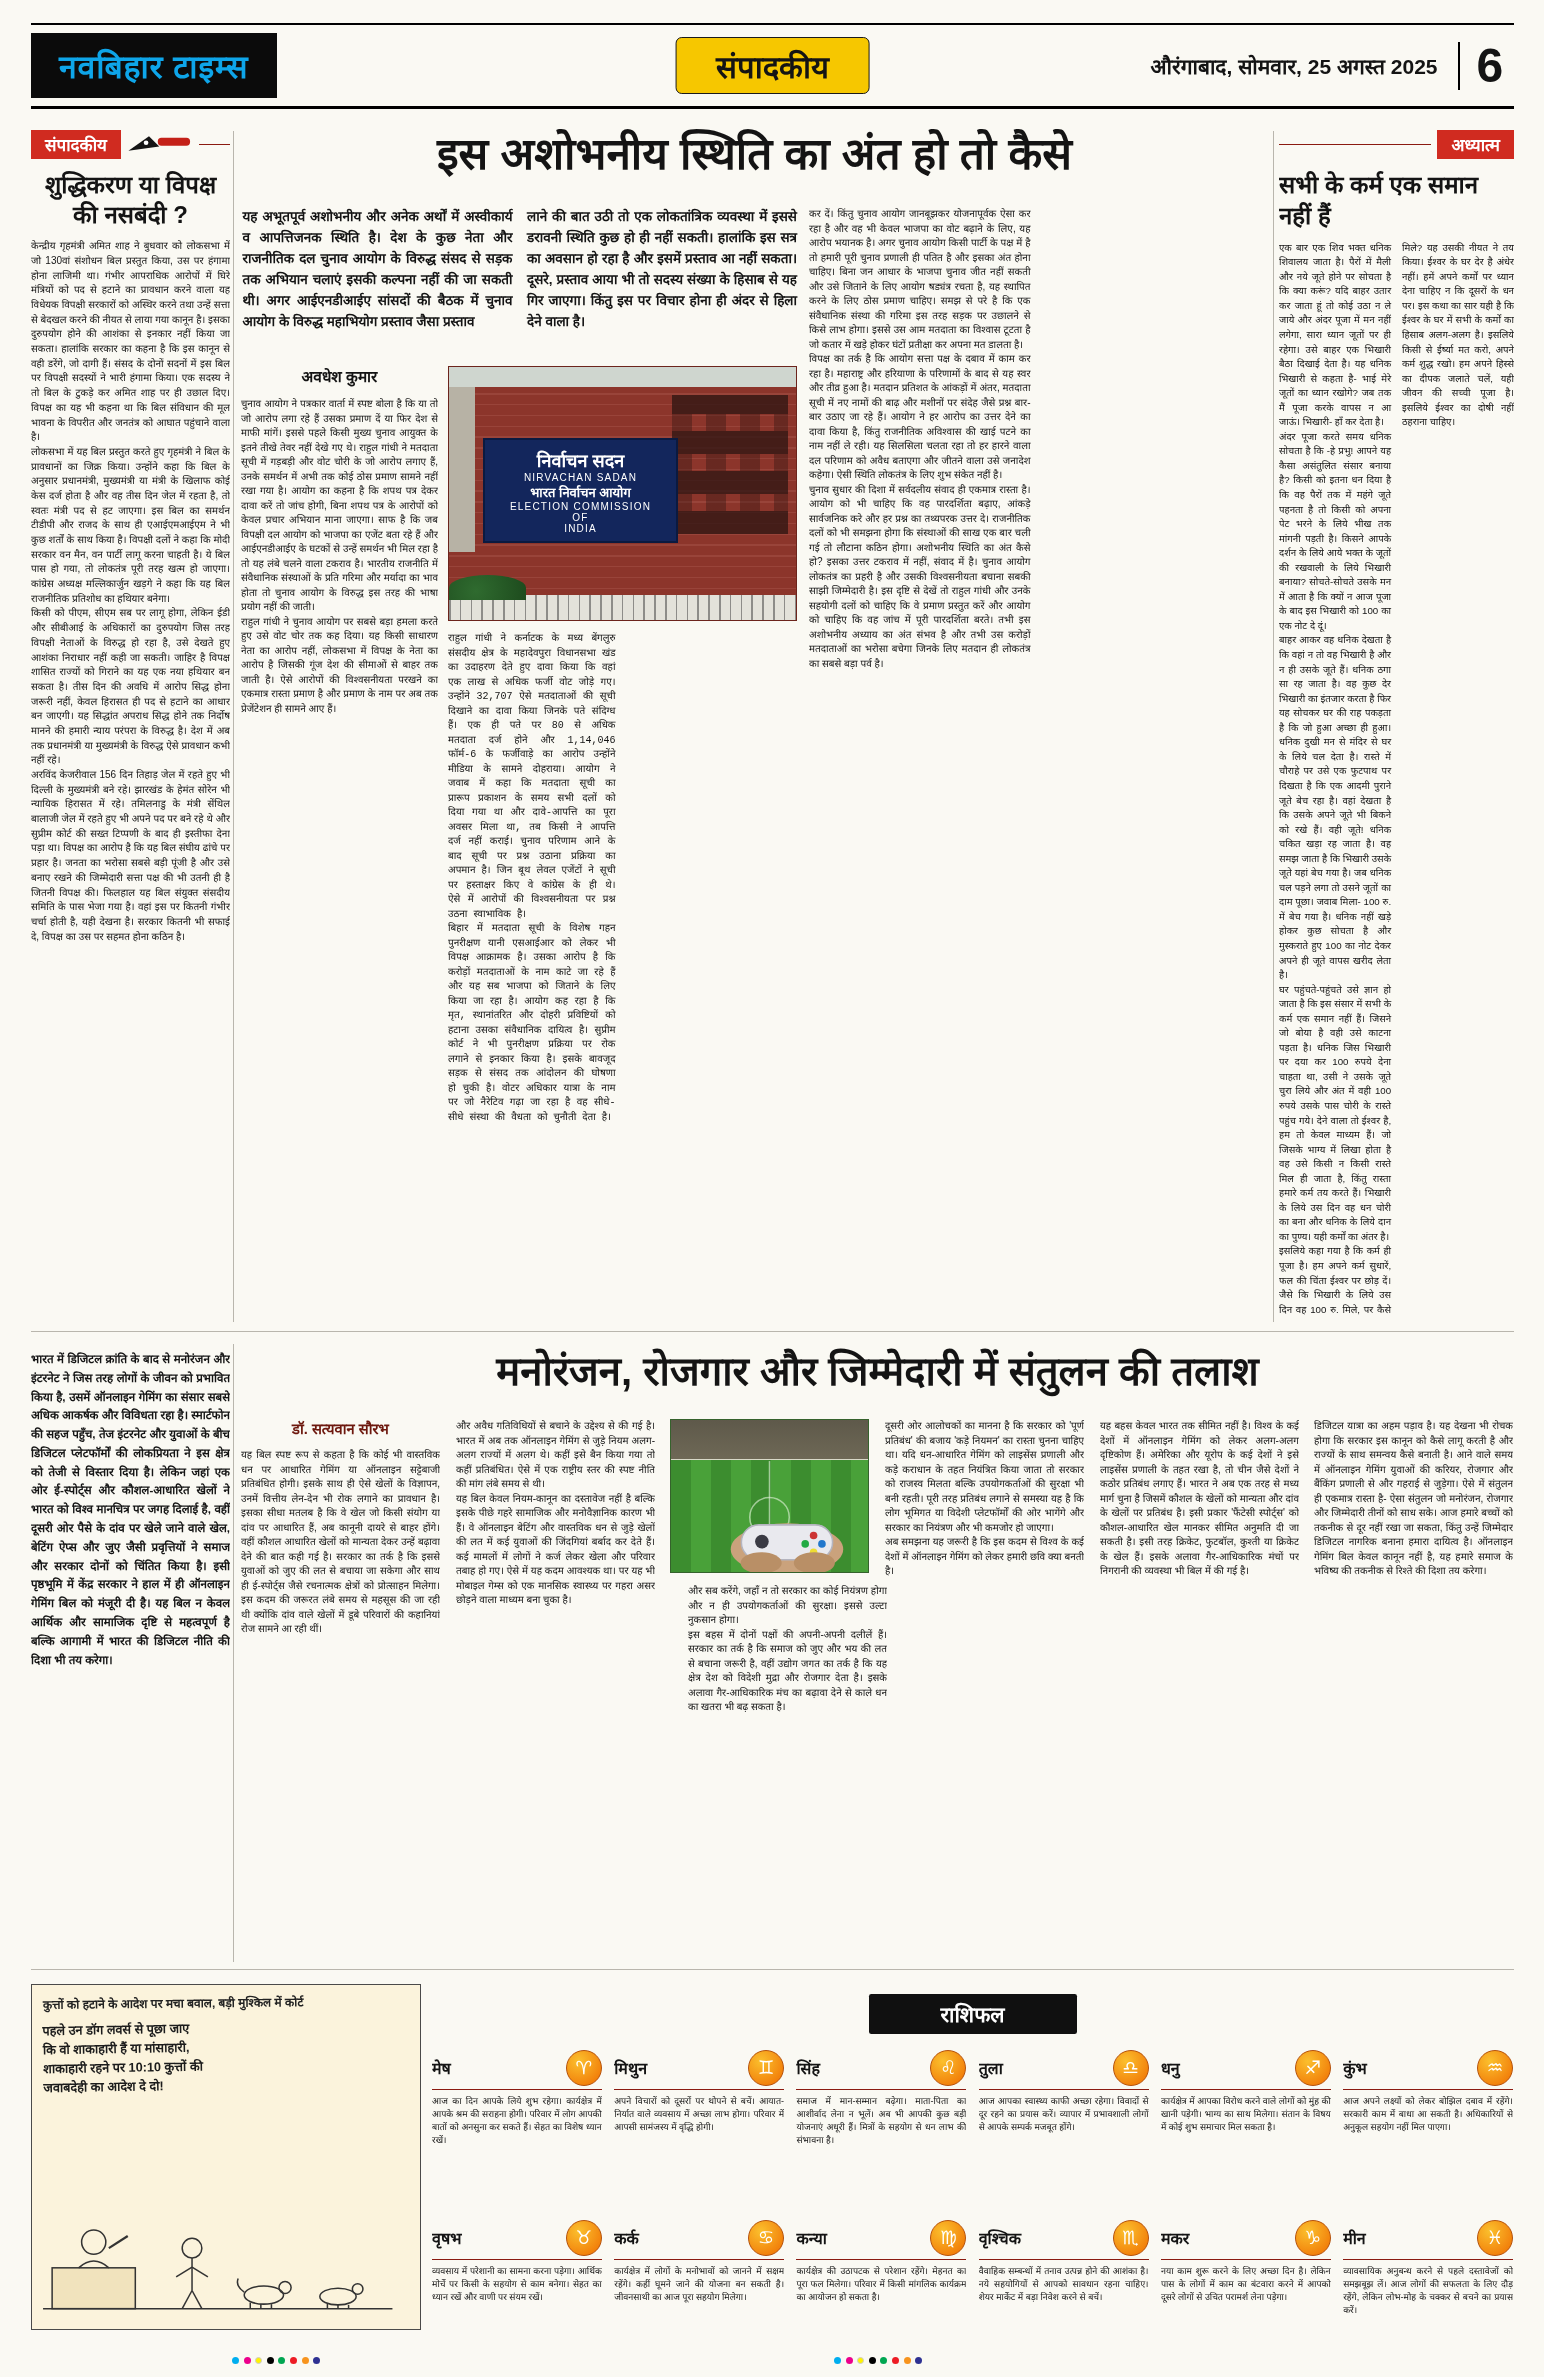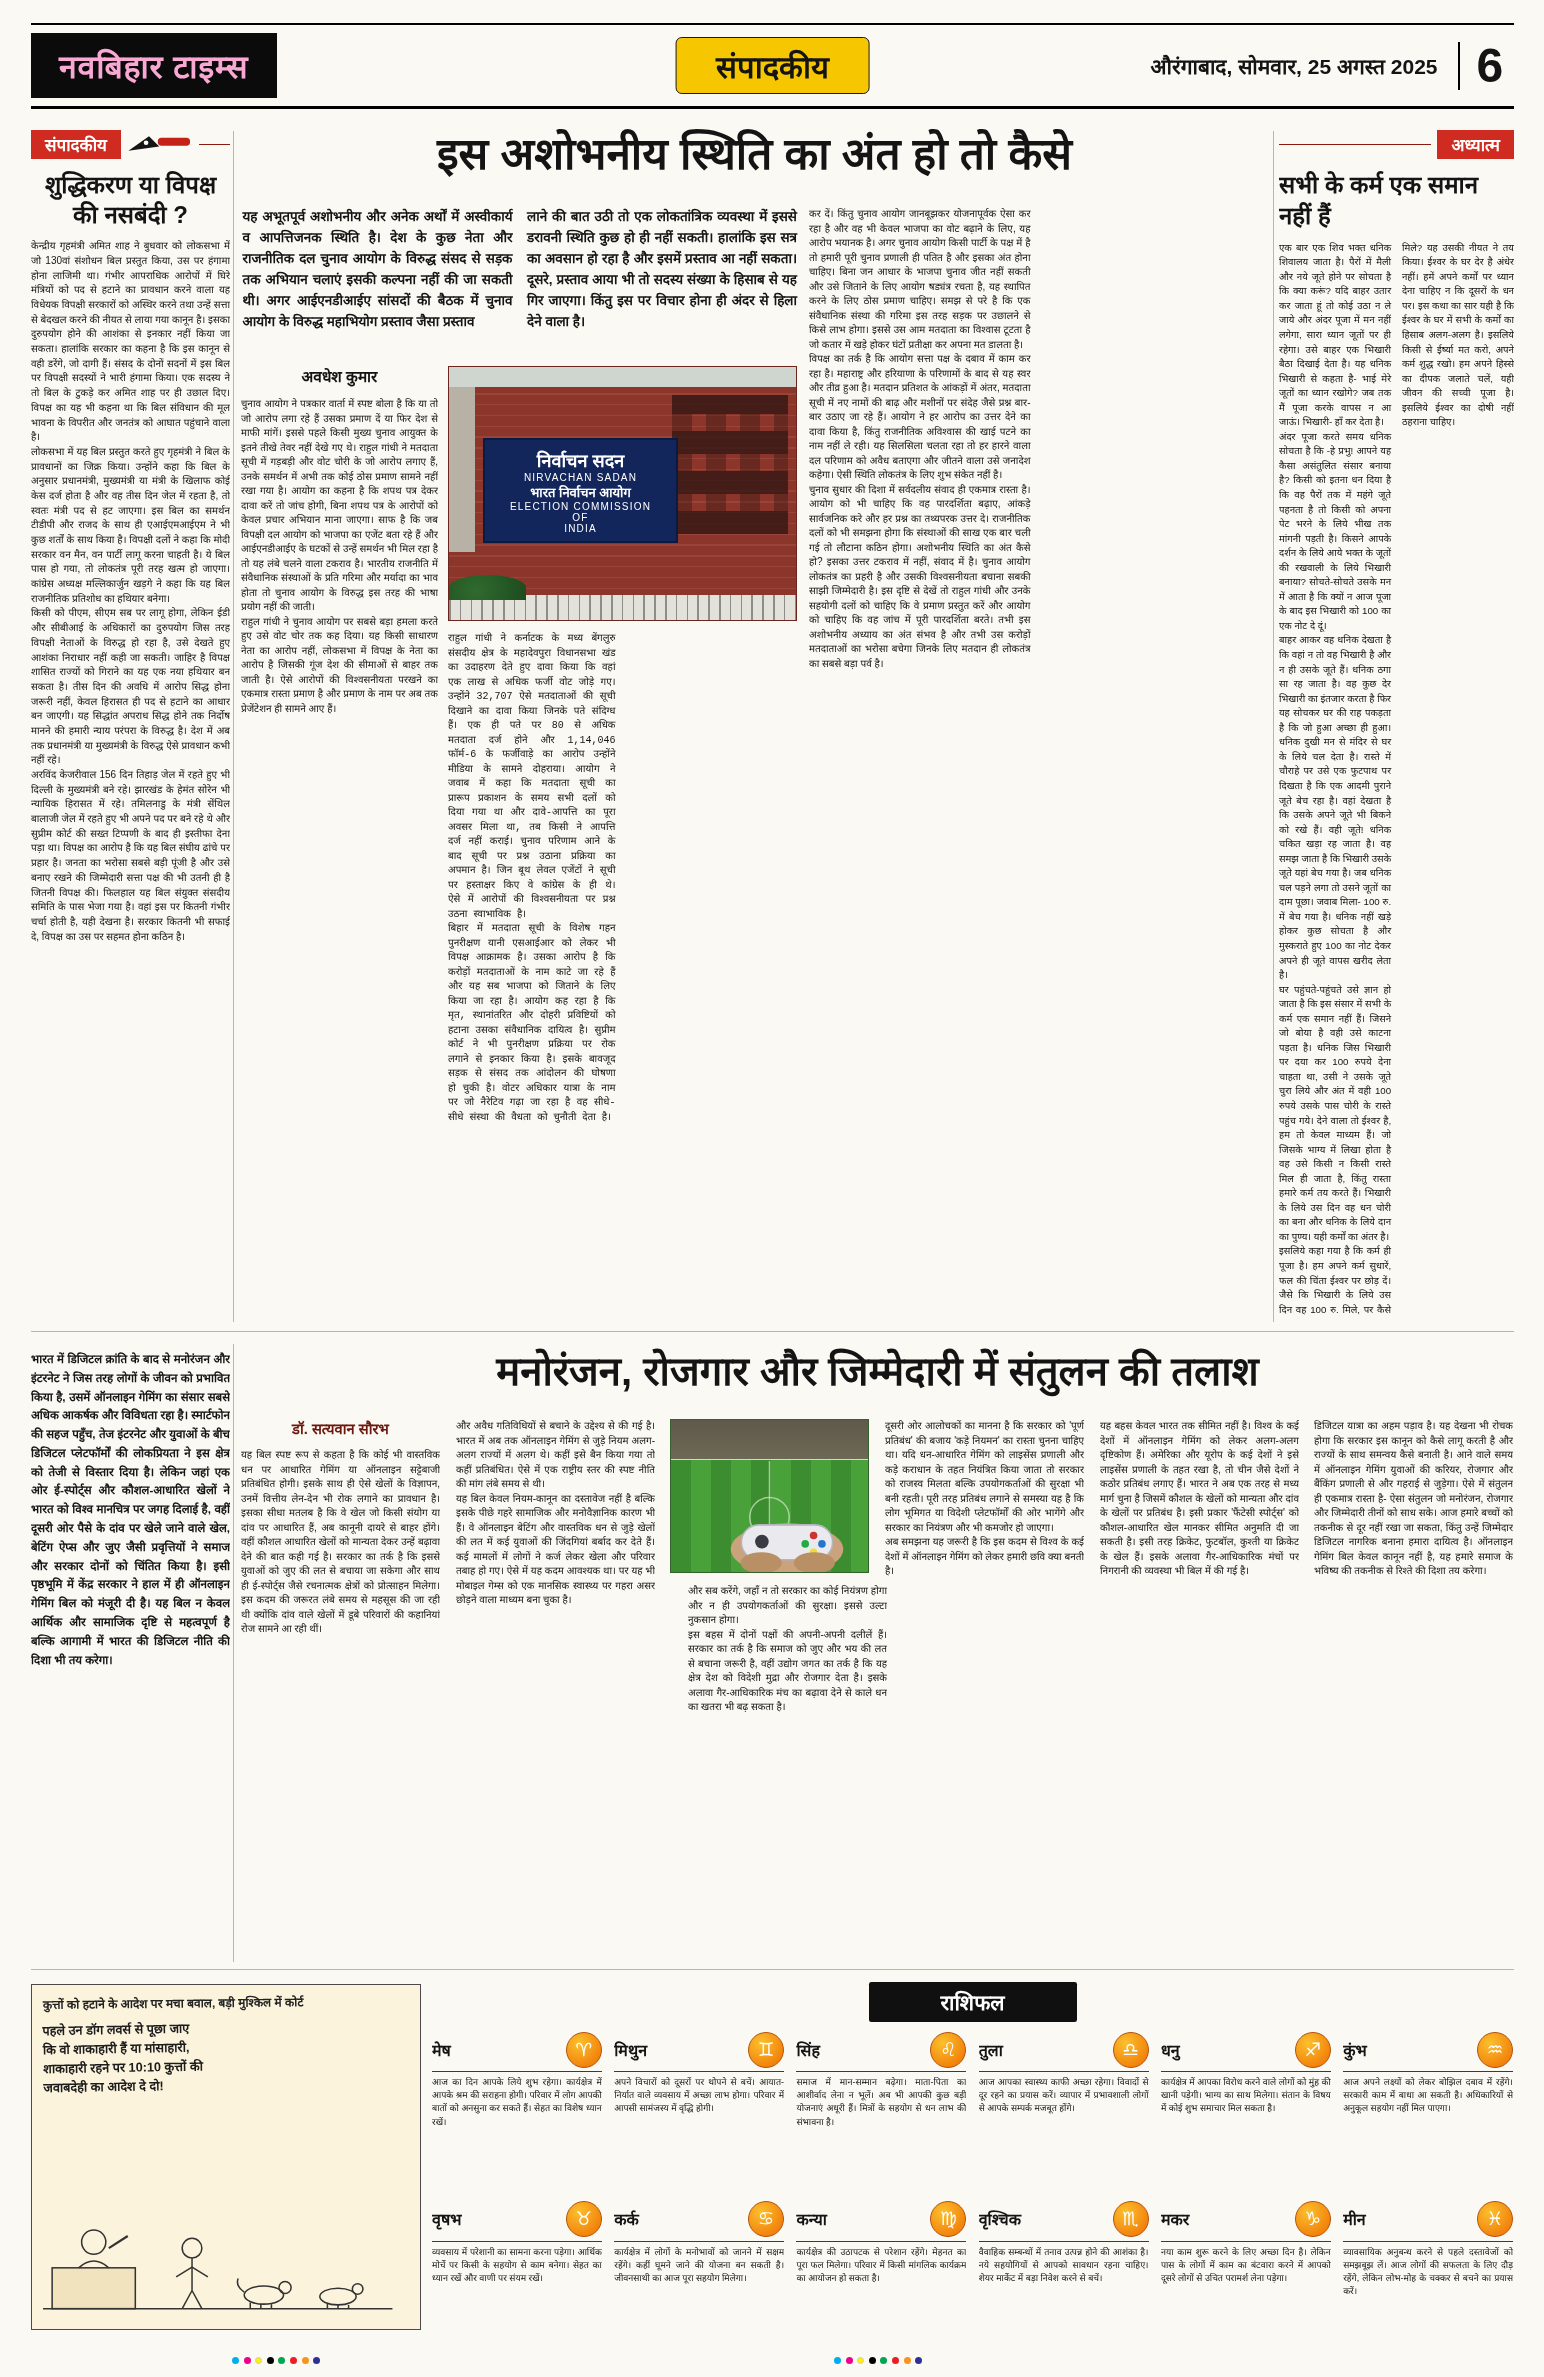--- a/index.html
+++ b/index.html
@@ -5,21 +5,21 @@
   * { margin:0; padding:0; box-sizing:border-box; }
   html, body { background:#e6e5e0; }
   body { font-family:"Liberation Sans","DejaVu Sans",sans-serif; color:#141414; }
   #page { position:relative; width:1544px; height:2377px; margin:0 auto; background:#faf9f3; overflow:hidden; }
 
   .just { text-align:justify; white-space:pre-line; }
 
   
   .masthead { position:absolute; left:31px; top:23px; width:1483px; height:86px;
     border-top:2.3px solid #000; border-bottom:3.1px solid #000; display:flex; align-items:center; }
-  .paper-box { background:#0b0b0b; color:#f9a8d4; font-weight:bold; font-size:32px; padding:10.8px 28px; letter-spacing:0.8px; }
+  .paper-box { background:#0b0b0b; color:#0ea5e9; font-weight:bold; font-size:32px; padding:10.8px 28px; letter-spacing:0.8px; }
   .mast-pill { position:absolute; left:50%; transform:translateX(-50%); background:#f6c700; border:1.5px solid #1a1a1a;
     border-radius:6.2px; font-size:31px; font-weight:bold; padding:6.2px 40px; }
   .mast-right { margin-left:auto; display:flex; align-items:center; gap:20px; }
   .dateline { font-size:21px; font-weight:bold; }
   .pageno { font-size:48px; font-weight:bold; border-left:2.3px solid #000; padding:0 10.8px 0 17px; line-height:1; }
 
   
   .vsep { position:absolute; width:0.8px; background:#b9b6ad; }
   .hsep { position:absolute; height:0.8px; background:#b9b6ad; }
 
@@ -87,21 +87,21 @@
   
   .cartoon { position:absolute; left:31px; top:1978px; width:390px; }
   .blk-bar { background:#101010; color:#fff; font-weight:bold; text-align:center; font-size:21px; padding:6.2px 0; border-radius:2.3px; }
   .cart-panel { margin-top:6.2px; border:1.5px solid #4a4a4a; background:#fbf3dc; height:346px; position:relative; padding:9.3px 10.8px; }
   .cart-cap { font-size:12px; font-weight:bold; color:#222; transform:rotate(-.6deg); }
   .cart-speech { margin-top:7.7px; font-size:12.7px; font-weight:bold; line-height:1.5; color:#1c1c1c; transform:rotate(-1deg);
     white-space:pre-line; }
   .cart-svg { position:absolute; left:4.6px; bottom:4.6px; width:363px; height:131px; }
 
   .rashifal { position:absolute; left:432px; top:1978px; width:1081px; }
-  .rash-title { width:208px; margin:4px auto; }
+  .rash-title { width:208px; margin:16px auto; }
   .zgrid { margin-top:9.3px; display:grid; grid-template-columns:repeat(6,1fr); gap:10.8px 12.4px; }
   .zcell { overflow:hidden; height:159px; }
   .zhead { display:flex; align-items:center; justify-content:space-between; border-bottom:1.2px solid #8b1a10;
     padding-bottom:3.1px; margin-bottom:4.6px; }
   .zname { font-weight:bold; font-size:16px; }
   .zicon { width:36px; height:36px; border-radius:50%; background:radial-gradient(circle at 35% 30%,#fbc02d,#ef6c00);
     display:flex; align-items:center; justify-content:center; color:#fff; font-size:18.5px; border:1.5px solid #b5510a; }
   .zicon i { font-style:normal; }
   .ztext { font-size:9px; line-height:1.45; }
 

